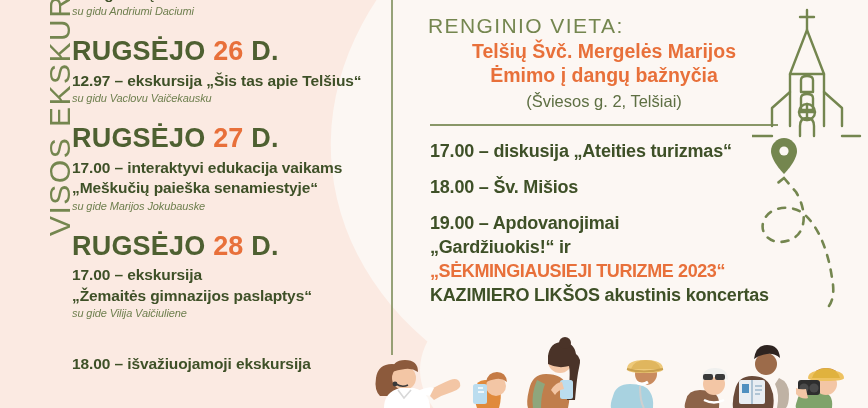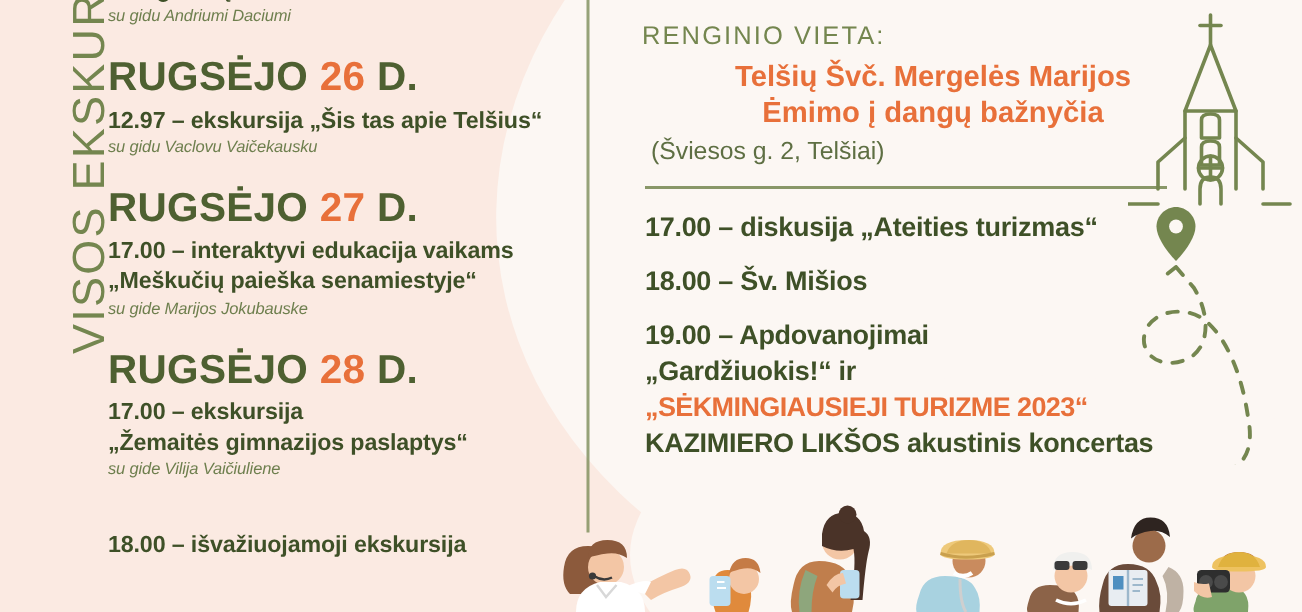--- a/index.html
+++ b/index.html
@@ -67,31 +67,31 @@
   .guide {
     font-size:11px; font-style:italic; color:#6E7F4E;
     line-height:1.35; letter-spacing:-.1px;
   }
 
   
   .right-col { position:absolute; left:428px; top:0; width:440px; height:408px; }
 
   .venue-label {
     position:absolute; left:0; top:14px;
-    font-size:17px; letter-spacing:1.4px; color:#74864F;
+    font-size:21px; letter-spacing:1.4px; color:#74864F;
   }
   .venue-name {
-    position:absolute; left:24px; top:40px; width:340px;
+    position:absolute; left:6px; top:40px; width:340px;
     text-align:center;
     font-size:19.5px; font-weight:bold; color:#E8703A;
     line-height:1.22;
   }
   .venue-addr {
     position:absolute; left:6px; top:92px; width:340px;
-    text-align:left;
+    text-align:center;
     font-size:16.5px; color:#5E6F43;
   }
   .rule {
     position:absolute; left:2px; top:124px; width:348px; height:2px;
     background:#74864F; opacity:.85;
   }
 
   .sched { position:absolute; left:2px; top:142px; width:420px; }
   .s-line {
     font-size:18px; font-weight:bold; color:#3E5027;

